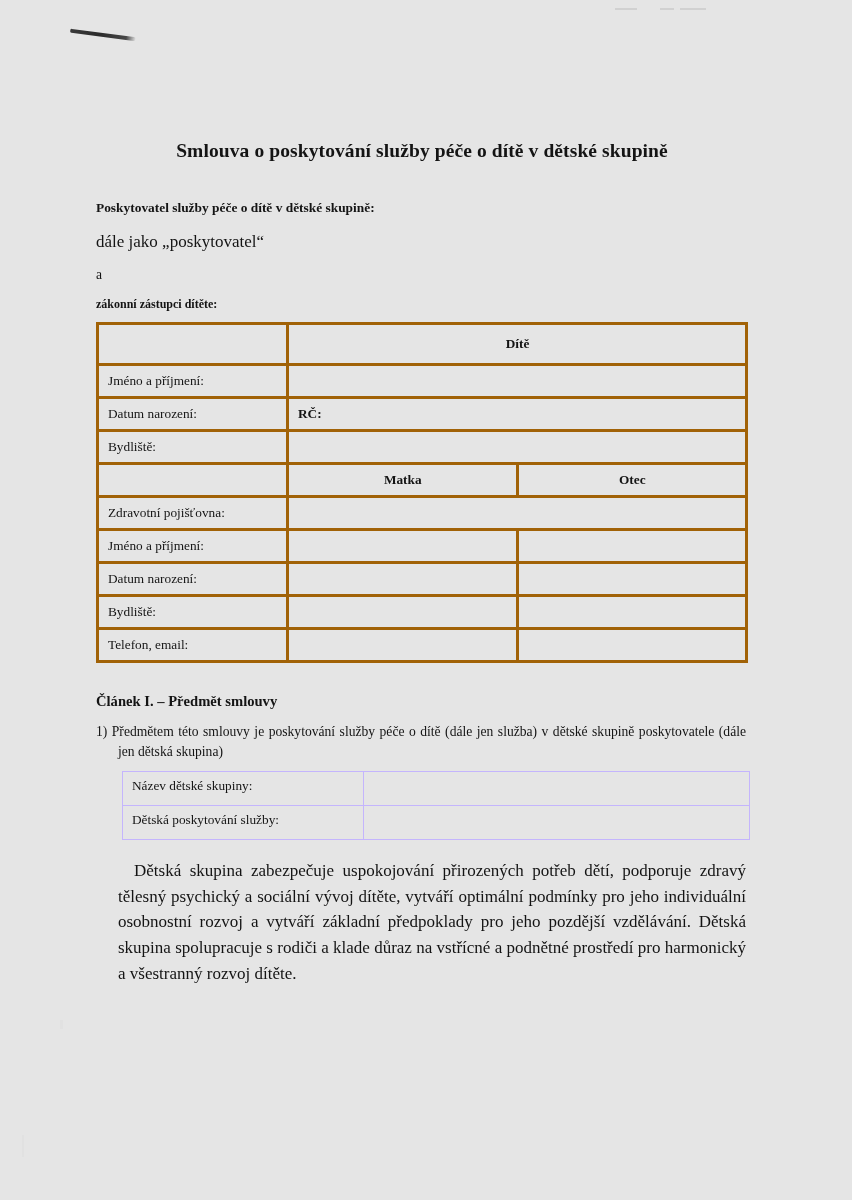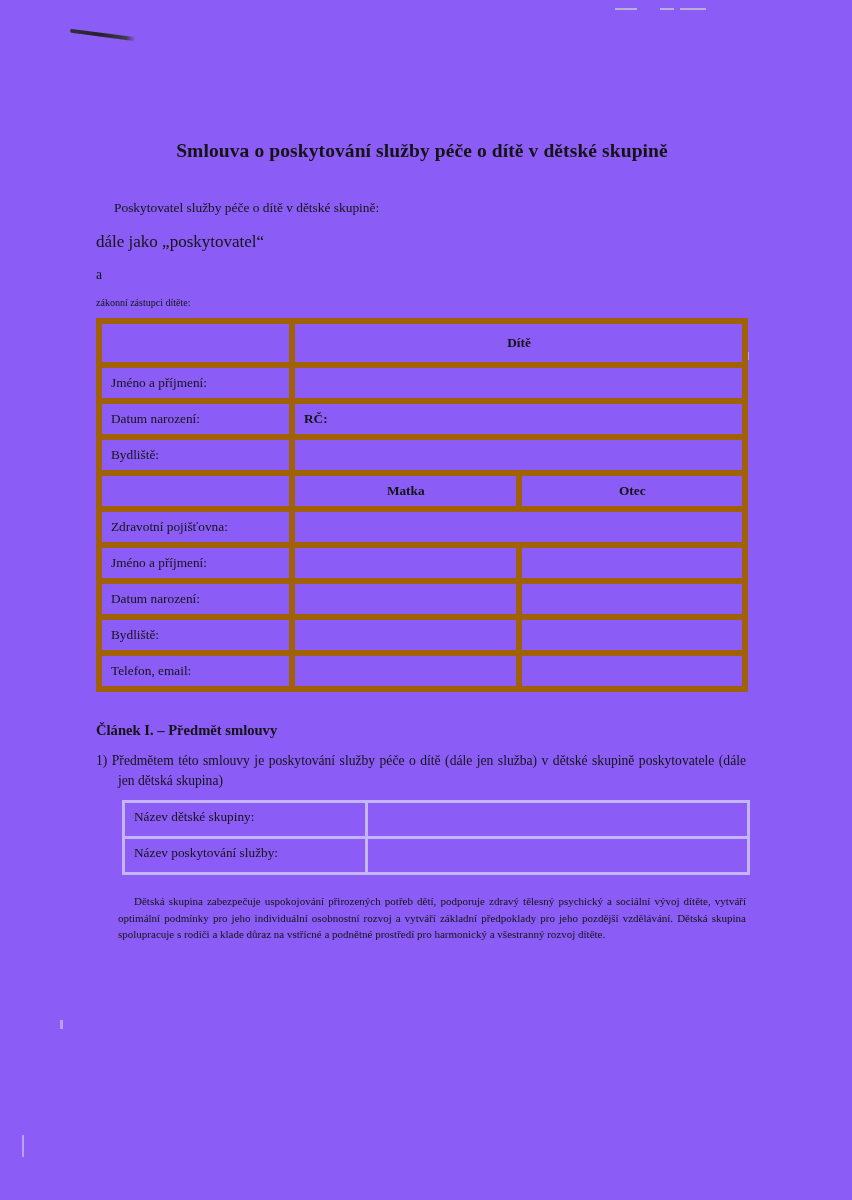--- a/index.html
+++ b/index.html
@@ -12,21 +12,21 @@
     background: #ffffff;
     font-family: "Liberation Serif", "DejaVu Serif", serif;
     color: #141414;
     position: relative;
     overflow: hidden;
   }
 
   .page {
     position: absolute;
     inset: 0;
-    background: #8b5cf6;
+    background: #e5e5e5;
   }
 
   
   .scan-mark {
     position: absolute;
     left: 70px;
     top: 33px;
     width: 66px;
     height: 4px;
     background: linear-gradient(95deg, #2b2b2b 0%, #1b1b1b 45%, #3a3a3a 85%, rgba(90,90,90,0) 100%);
@@ -62,56 +62,55 @@
     font-size: 19.5px;
     font-weight: bold;
     text-align: center;
     margin: 0;
     padding-top: 140px;
     letter-spacing: .1px;
   }
 
   .block-label {
     font-size: 13.4px;
-    font-weight: normal;
+    font-weight: bold;
     margin-top: 38px;
-    margin-left: 18px;
   }
 
   .body-line {
     font-size: 13.6px;
     margin-top: 13px;
     line-height: 1.45;
   }
 
   .plain-line {
     font-size: 17px;
     margin-top: 16px;
   }
 
   .small-a {
     font-size: 13.6px;
     margin-top: 15px;
   }
 
   .label-guardians {
-    font-size: 10px;
-    font-weight: normal;
+    font-size: 12px;
+    font-weight: bold;
     margin-top: 14px;
   }
 
   
   table.form-table {
     border-collapse: collapse;
     width: 652px;
     margin-top: 10px;
     table-layout: fixed;
   }
   table.form-table td {
-    border: 6px solid #a16207;
+    border: 3px solid #a16207;
     font-size: 13.3px;
     padding: 6px 8px 6px 9px;
     vertical-align: middle;
     height: 18px;
   }
   td.col-label { width: 170px; }
   td.head-cell {
     text-align: center;
     font-weight: bold;
     font-size: 13.6px;
@@ -147,30 +146,30 @@
   }
 
   table.svc-table {
     border-collapse: collapse;
     width: 628px;
     margin-top: 8px;
     margin-left: 26px;
     table-layout: fixed;
   }
   table.svc-table td {
-    border: 3px solid #c4b5fd;
+    border: 1px solid #c4b5fd;
     font-size: 13.3px;
     padding: 6px 8px 10px 9px;
     height: 17px;
     margin-left: 11px;
   }
   td.svc-label { width: 223px; }
 
   .closing {
-    font-size: 11px;
+    font-size: 17px;
     margin-top: 18px;
     text-align: justify;
     line-height: 1.52;
     padding-left: 22px;
     padding-right: 2px;
     text-indent: 16px;
   }
 </style>
 </head>
 <body>
@@ -261,21 +260,21 @@
 
     <div class="numbered">1) Předmětem této smlouvy je poskytování služby péče o dítě (dále jen služba) v dětské skupině poskytovatele (dále jen dětská skupina)</div>
 
     <table class="svc-table">
       <tbody>
         <tr>
           <td class="svc-label">Název dětské skupiny:</td>
           <td></td>
         </tr>
         <tr>
-          <td class="svc-label">Název poskytování služby:</td>
+          <td class="svc-label">Dětská poskytování služby:</td>
           <td></td>
         </tr>
       </tbody>
     </table>
 
     <div class="closing">Dětská skupina zabezpečuje uspokojování přirozených potřeb dětí, podporuje zdravý tělesný psychický a sociální vývoj dítěte, vytváří optimální podmínky pro jeho individuální osobnostní rozvoj a vytváří základní předpoklady pro jeho pozdější vzdělávání. Dětská skupina spolupracuje s rodiči a klade důraz na vstřícné a podnětné prostředí pro harmonický a všestranný rozvoj dítěte.</div>
 
   </div>
 </div>
 

